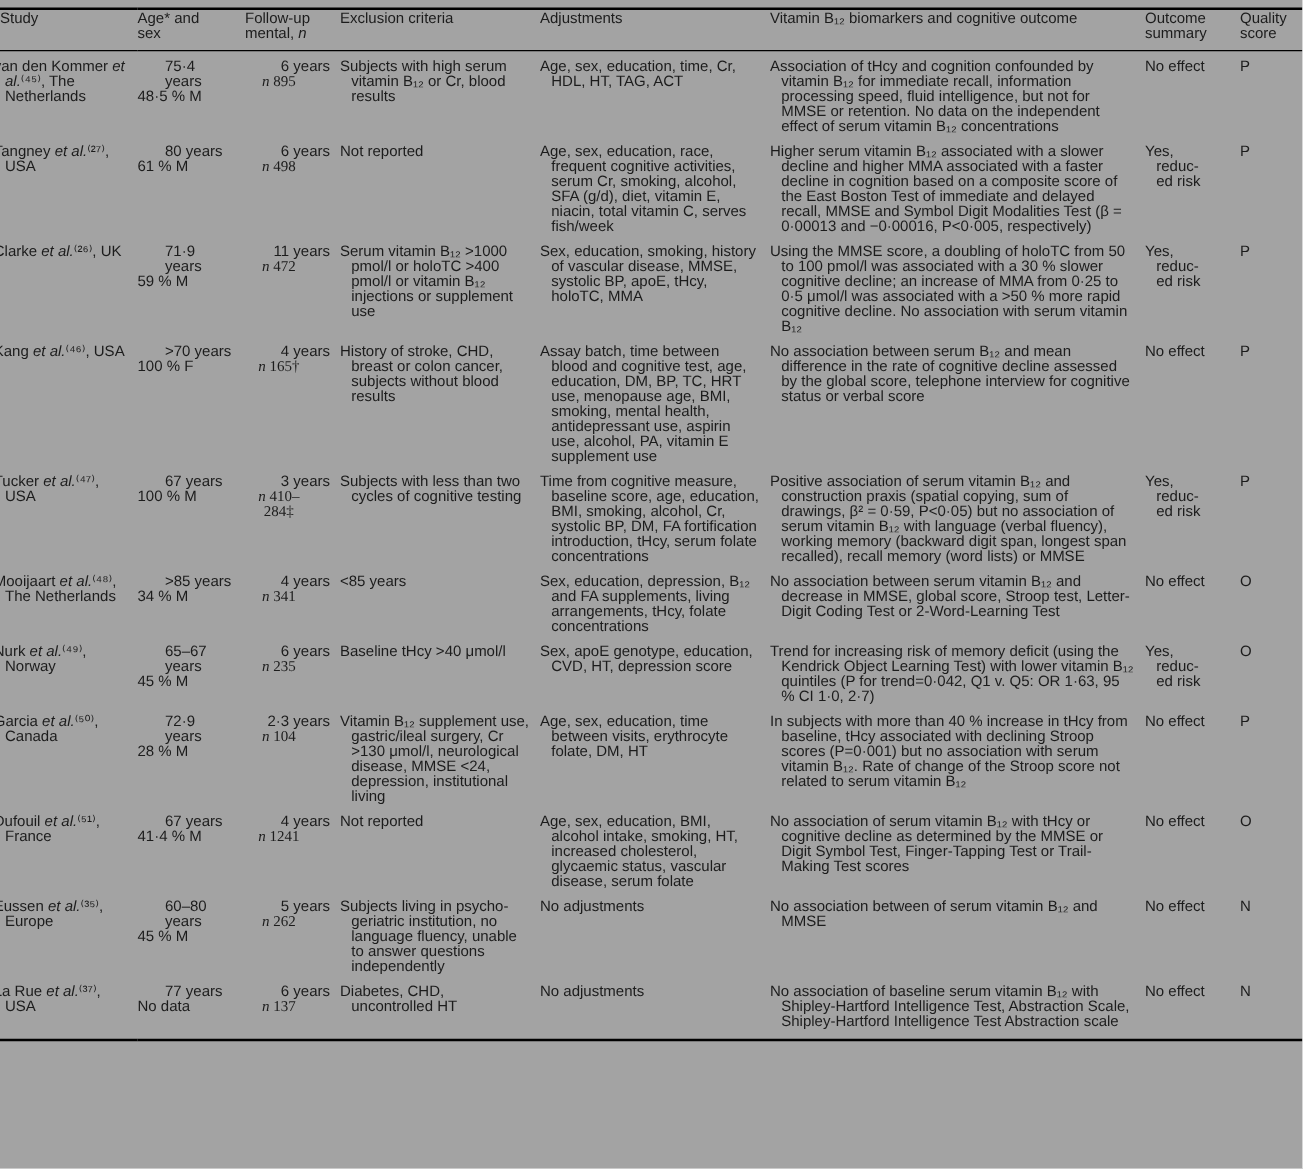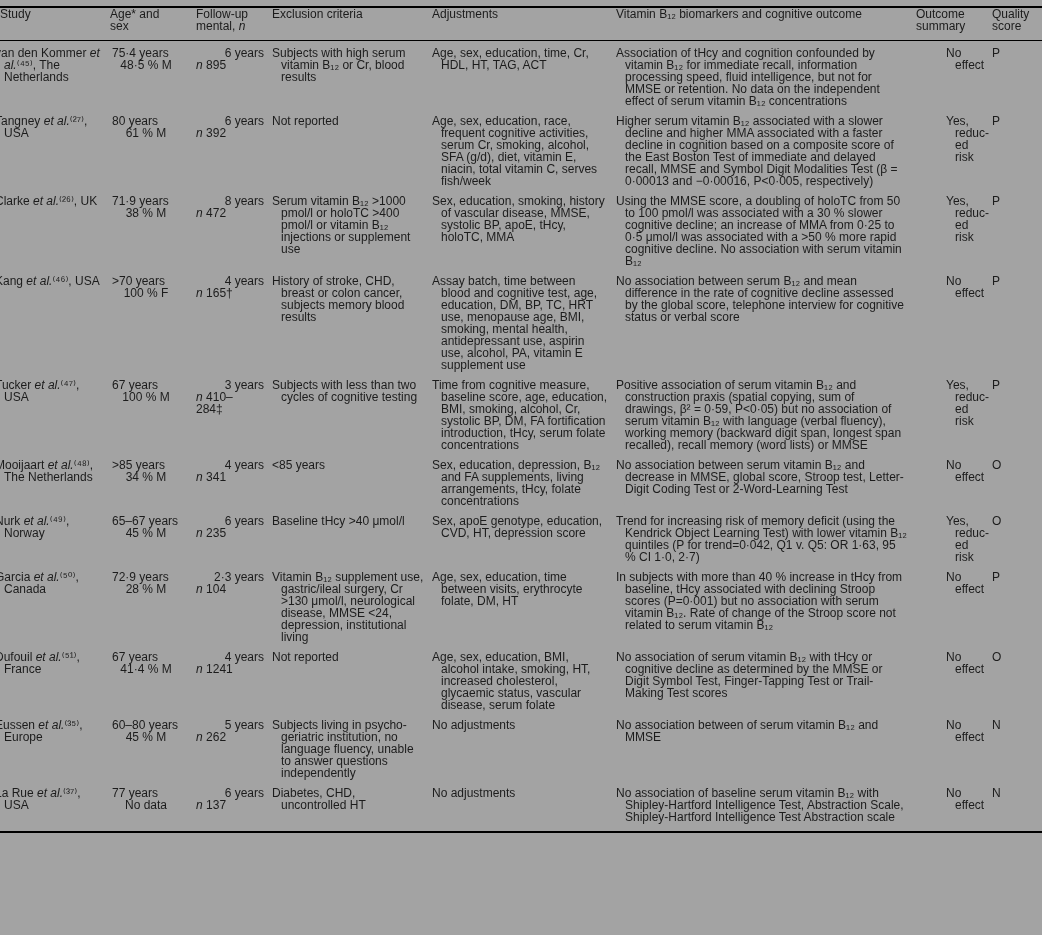--- a/index.html
+++ b/index.html
@@ -28,28 +28,28 @@
     text-align: left;
     vertical-align: top;
     padding: 0 8px 8px 0;
   }
   thead th {
     vertical-align: bottom;
     border-bottom: 1px solid #000;
     padding: 4px 6px 4px 0;
   }
   tbody tr:first-child td { padding-top: 6px; }
-  .pre { white-space: pre-line; margin-left: 30px; }
+  .pre { white-space: pre-line; }
   .hang { padding-left: 9px; text-indent: -9px; }
   .pad-l { padding-left: 4px; }
   .th-center { text-align: center; }
-  .age-line { padding-left: 2px; }
-  .sex-line { text-align: center; padding-right: 6px; }
+  .age-line { padding-left: 2px; margin-left: 20px; }
+  .sex-line { text-align: left; padding-right: 6px; }
   .years-line { padding-left: 2px; text-align: right; }
-  .n-line { text-align: left; padding-right: 14px; }
+  .n-line { text-align: center; padding-right: 14px; font-family: Liberation Serif, serif; }
   .n-val { white-space: pre-line; }
   td.quality { text-align: center; padding-right: 4px; }
   i.nsym { font-style: italic; }
 </style>
 </head>
 <body>
 
 <div class="page">
   <table class="review">
     <colgroup>
@@ -110,21 +110,21 @@
         <tr>
     <td>
             <div class="hang pad-l">Tangney <i>et al.</i>⁽²⁷⁾, USA</div>
           </td>
     <td>
       <div class="age-line">80 years</div>
       <div class="sex-line">61 % M</div>
     </td>
     <td>
       <div class="years-line">6 years</div>
-      <div class="n-line"><i class="nsym">n</i> <span class="n-val">392</span></div>
+      <div class="n-line"><i class="nsym">n</i> <span class="n-val">498</span></div>
     </td>
     <td>
             <div class="hang">Not reported</div>
           </td>
     <td>
             <div class="hang">Age, sex, education, race, frequent cognitive activities, serum Cr, smoking, alcohol, SFA (g/d), diet, vitamin E, niacin, total vitamin C, serves fish/week</div>
           </td>
     <td>
             <div class="hang">Higher serum vitamin B₁₂ associated with a slower decline and higher MMA associated with a faster decline in cognition based on a composite score of the East Boston Test of immediate and delayed recall, MMSE and Symbol Digit Modalities Test (β = 0·00013 and −0·00016, P&lt;0·005, respectively)</div>
           </td>
@@ -134,24 +134,24 @@
 ed risk</div>
           </td>
     <td class="quality">P</td>
   </tr>
         <tr>
     <td>
             <div class="hang pad-l">Clarke <i>et al.</i>⁽²⁶⁾, UK</div>
           </td>
     <td>
       <div class="age-line">71·9 years</div>
-      <div class="sex-line">38 % M</div>
-    </td>
-    <td>
-      <div class="years-line">8 years</div>
+      <div class="sex-line">59 % M</div>
+    </td>
+    <td>
+      <div class="years-line">11 years</div>
       <div class="n-line"><i class="nsym">n</i> <span class="n-val">472</span></div>
     </td>
     <td>
             <div class="hang">Serum vitamin B₁₂ &gt;1000 pmol/l or holoTC &gt;400 pmol/l or vitamin B₁₂ injections or supplement use</div>
           </td>
     <td>
             <div class="hang">Sex, education, smoking, history of vascular disease, MMSE, systolic BP, apoE, tHcy, holoTC, MMA</div>
           </td>
     <td>
             <div class="hang">Using the MMSE score, a doubling of holoTC from 50 to 100 pmol/l was associated with a 30 % slower cognitive decline; an increase of MMA from 0·25 to 0·5 μmol/l was associated with a &gt;50 % more rapid cognitive decline. No association with serum vitamin B₁₂</div>
@@ -169,21 +169,21 @@
           </td>
     <td>
       <div class="age-line">&gt;70 years</div>
       <div class="sex-line">100 % F</div>
     </td>
     <td>
       <div class="years-line">4 years</div>
       <div class="n-line"><i class="nsym">n</i> <span class="n-val">165†</span></div>
     </td>
     <td>
-            <div class="hang">History of stroke, CHD, breast or colon cancer, subjects memory blood results</div>
+            <div class="hang">History of stroke, CHD, breast or colon cancer, subjects without blood results</div>
           </td>
     <td>
             <div class="hang">Assay batch, time between blood and cognitive test, age, education, DM, BP, TC, HRT use, menopause age, BMI, smoking, mental health, antidepressant use, aspirin use, alcohol, PA, vitamin E supplement use</div>
           </td>
     <td>
             <div class="hang">No association between serum B₁₂ and mean difference in the rate of cognitive decline assessed by the global score, telephone interview for cognitive status or verbal score</div>
           </td>
     <td>
             <div class="hang pre">No effect</div>
           </td>

